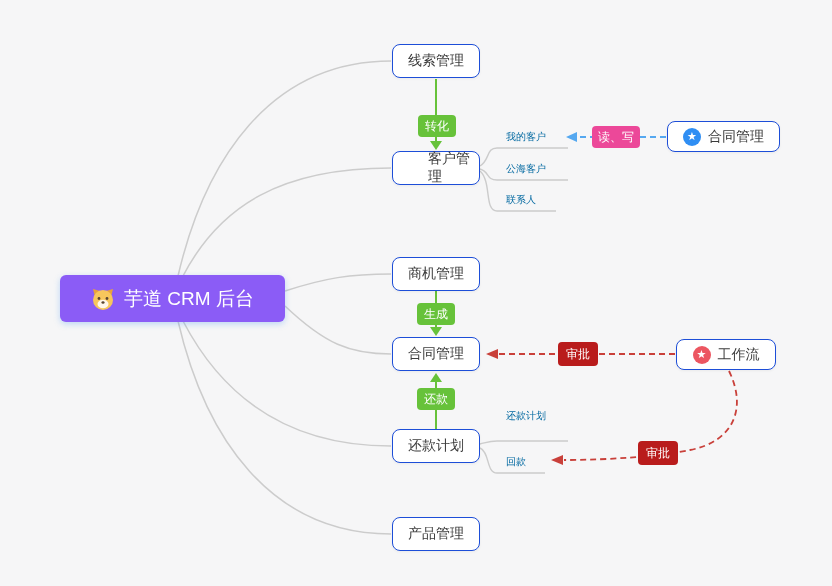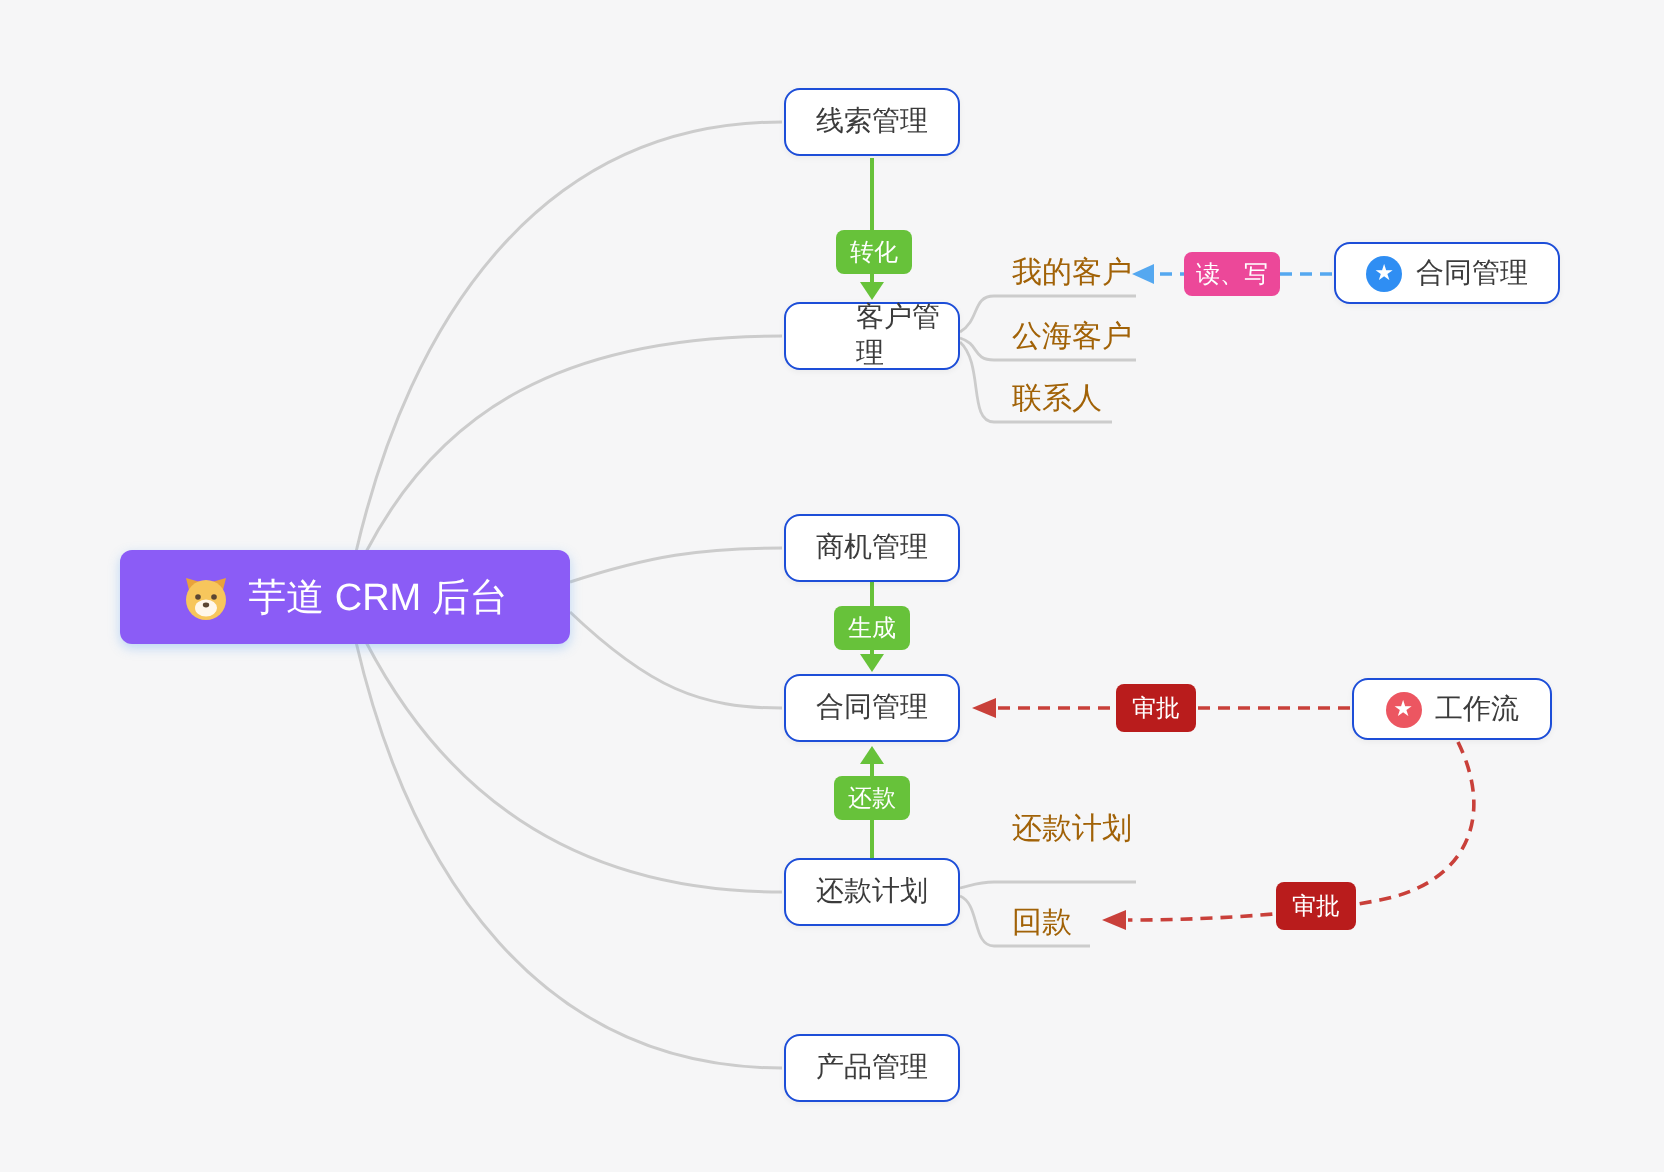--- a/index.html
+++ b/index.html
@@ -11,21 +11,21 @@
     box-shadow:0 1px 3px rgba(0,0,0,.05);box-sizing:border-box;}
   .node-wide{gap:7px;}
   .root{position:absolute;left:60px;top:275px;width:225px;height:47px;background:#8b5cf6;
     border-radius:6px;display:flex;align-items:center;justify-content:center;gap:9px;
     color:#ffffff;font-size:19px;box-shadow:0 2px 6px rgba(79,155,240,.35);box-sizing:border-box;}
   .badge{position:absolute;display:flex;align-items:center;justify-content:center;
     color:#fff;font-size:12px;border-radius:4px;box-sizing:border-box;line-height:1;}
   .badge-green{background:#67c23a;}
   .badge-blue{background:#ec4899;}
   .badge-red{background:#b91c1c;}
-  .child{position:absolute;font-size:15px;color:#a16207;line-height:17px;}
+  .child{position:absolute;font-size:10px;color:#0369a1;line-height:17px;}
   .icon-circle{width:18px;height:18px;border-radius:50%;color:#fff;font-size:11px;
     display:flex;align-items:center;justify-content:center;flex:0 0 auto;}
   .icon-blue{background:#2f8ef3;}
   .icon-pink{background:#ec5661;}
 </style>
 </head>
 <body>
 
 <div class="canvas">
 

